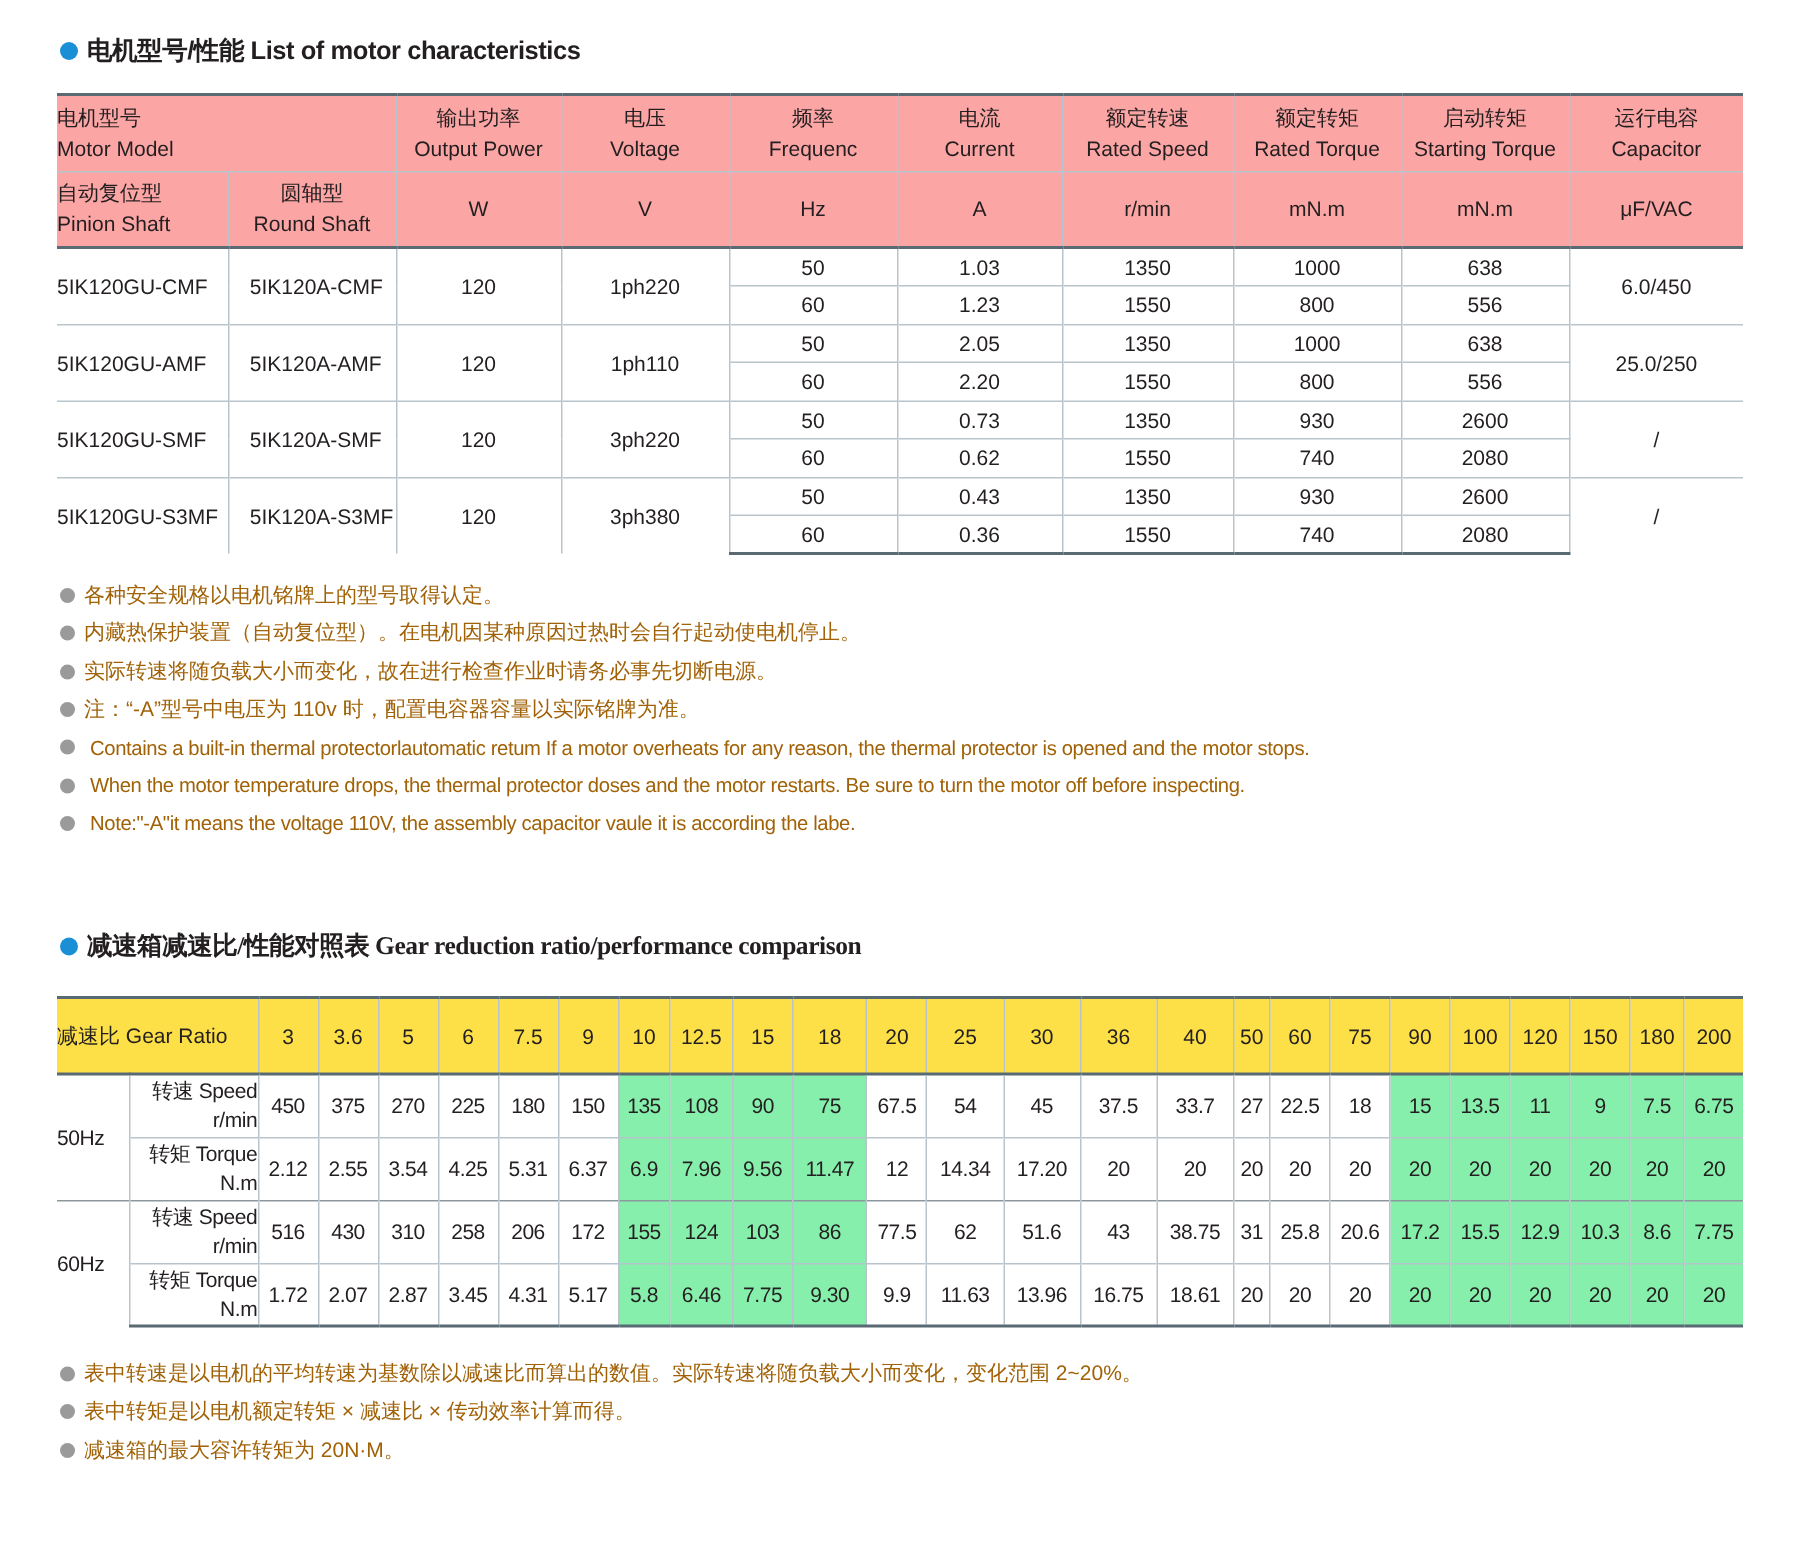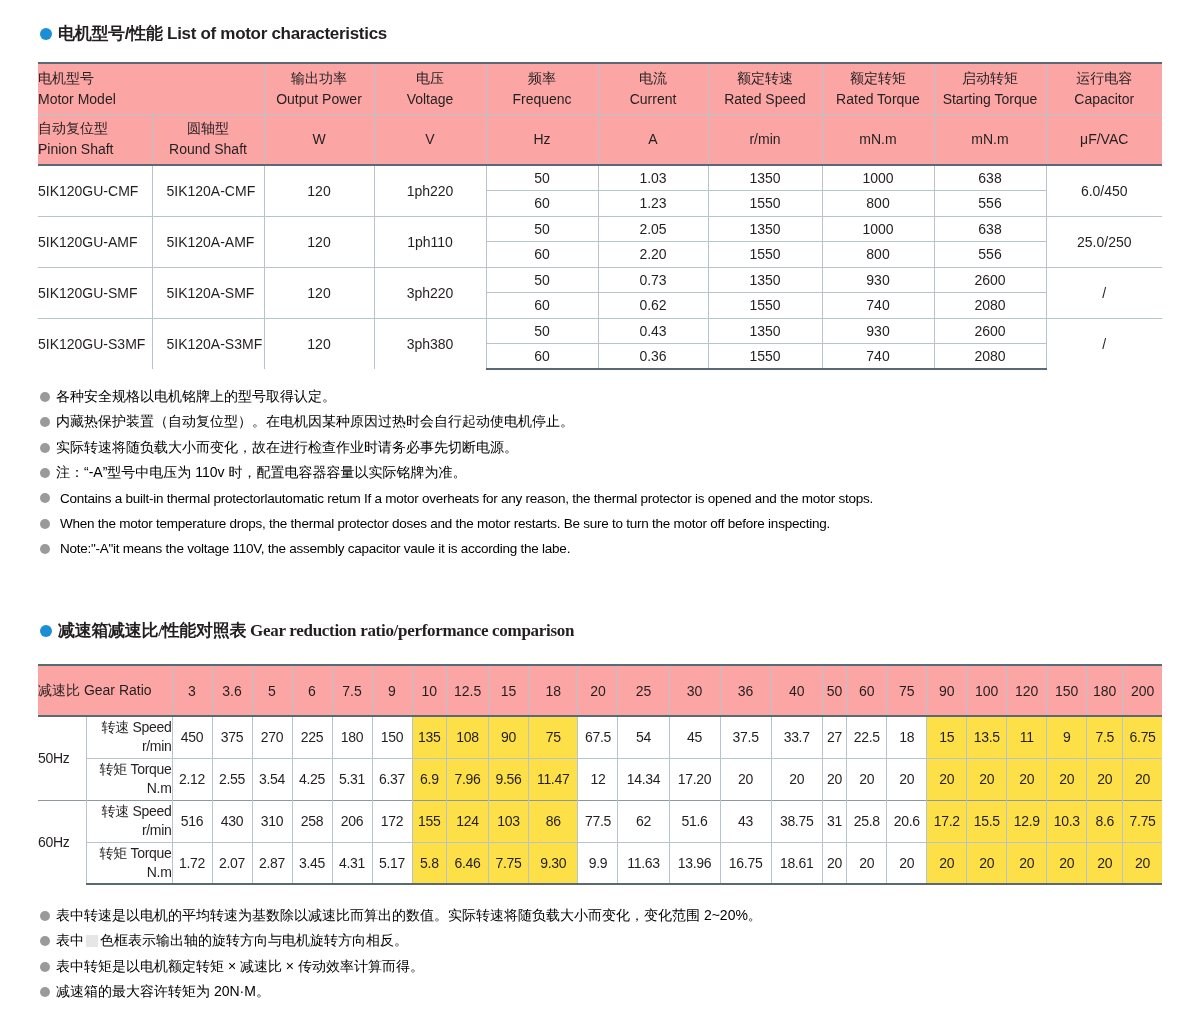--- a/index.html
+++ b/index.html
@@ -14,32 +14,32 @@
   #motor-table tr.h1 th { height: 51px; border-top: 2px solid #5a6a74; }
   #motor-table tr.h2 th { height: 51px; border-top: 1px solid #b8c4cc; border-bottom: 2px solid #5a6a74; }
   #motor-table th:first-child, #motor-table tr.h2 th.first { border-left: none; }
   #motor-table td { height: 25.5px; border-left: 1px solid #b8c4cc; font-size: 14px; }
   #motor-table td.noleft { border-left: none; }
   #motor-table tr.row-a td { border-top: 1px solid #b8c4cc; }
   #motor-table tr.row-b td.sub { border-top: 1px solid #b8c4cc; }
   #motor-table tr.last td { border-bottom: 2px solid #5a6a74; }
   #motor-table .lft { text-align: left; padding-left: 0; }
   #motor-table .lft2 { text-align: left; padding-left: 14px; margin-top: 16px; }
-  .notes { position: absolute; left: 40px; font-size: 14px; line-height: 25.4px; color: #000000; text-align: center; }
+  .notes { position: absolute; left: 40px; font-size: 14px; line-height: 25.4px; color: #a16207; text-align: center; }
   .notes .note { display: flex; align-items: center; white-space: nowrap; }
   .notes .bullet { width: 10px; height: 10px; border-radius: 50%; background: #9a9a9a; margin-right: 6px; display: inline-block; flex: none; }
   .notes .note.en { font-size: 13.5px; letter-spacing: -0.25px; }
   .notes .note.en .bullet { margin-right: 10px; }
   #gear-table { left: 38px; top: 664px; width: 1124px; }
-  #gear-table th { background: #fca5a5; height: 51px; border-top: 2px solid #5a6a74; border-bottom: 2px solid #5a6a74; border-left: 1px solid #b8c4cc; font-size: 14px; }
+  #gear-table th { background: #fde047; height: 51px; border-top: 2px solid #5a6a74; border-bottom: 2px solid #5a6a74; border-left: 1px solid #b8c4cc; font-size: 14px; }
   #gear-table th.gr-label { border-left: none; text-align: left; padding-left: 0; }
   #gear-table td { height: 42px; border-left: 1px solid #b8c4cc; border-top: 1px solid #b8c4cc; font-size: 14px; letter-spacing: -0.3px; }
   #gear-table td.freq { border-left: none; text-align: left; padding-left: 0; }
   #gear-table td.type { text-align: right; padding-left: 4px; line-height: 19px; font-size: 14px; }
-  #gear-table td.shade { background: #fde047; }
+  #gear-table td.shade { background: #86efac; }
   #gear-table tr.last td { border-bottom: 2px solid #5a6a74; }
   #gear-table tr.freqstart td { border-top: 1px solid #8c979e; }
   .notes2 .note { font-size: 14px; }
   .swatch { display: inline-block; width: 12px; height: 12px; background: #e6e6e7; margin: 0 2px; vertical-align: middle; }
 </style>
 </head>
 <body>
 
 <div class="section-title" style="top:22px;">
   <span class="dot"></span>
@@ -389,25 +389,19 @@
     </tbody>
 </table>
 
 <div class="notes notes2" style="top:903px;" id="gear-notes">
     <div class="note">
       <span class="bullet"></span>
       <span>表中转速是以电机的平均转速为基数除以减速比而算出的数值。实际转速将随负载大小而变化，变化范围 2~20%。</span>
     </div>
     <div class="note">
       <span class="bullet"></span>
-      <span>表中</span>
-      <span class="swatch"></span>
-      <span>色框表示输出轴的旋转方向与电机旋转方向相反。</span>
-    </div>
-    <div class="note">
-      <span class="bullet"></span>
       <span>表中转矩是以电机额定转矩 × 减速比 × 传动效率计算而得。</span>
     </div>
     <div class="note">
       <span class="bullet"></span>
       <span>减速箱的最大容许转矩为 20N·M。</span>
     </div>
   </div>
 
 </body></html>

